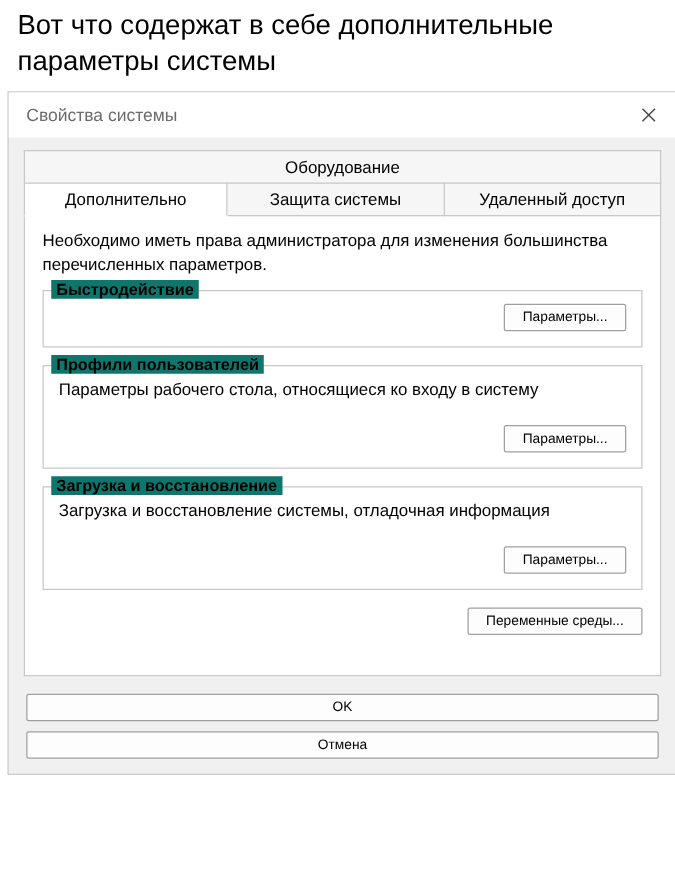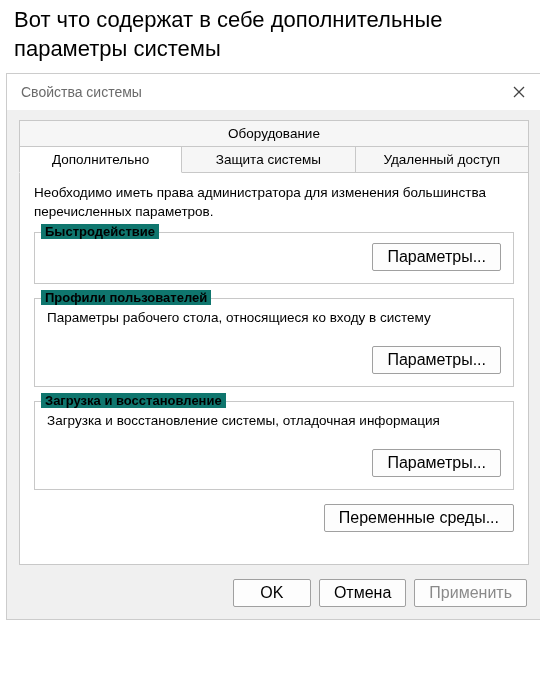--- a/index.html
+++ b/index.html
@@ -18,23 +18,23 @@
     .tab-row2 .tab.active { background: #fff; border-bottom: 1px solid #fff; position: relative; z-index: 2; }
     .tab-row2 .tab:nth-child(1) { flex: 0 0 32%; }
     .tab-row2 .tab:nth-child(2) { flex: 0 0 34%; }
     .tab-row2 .tab:nth-child(3) { flex: 0 0 34%; }
     .tab-panel { border: 1px solid #c8c8c8; border-top: none; background: #fff; padding: 12px 14px 14px 14px; margin-top: -1px; }
     .intro { font-size: 13.5px; line-height: 1.4; margin-bottom: 10px; }
     .groupbox { border: 1px solid #c8c8c8; padding: 10px 12px 12px 12px; margin-bottom: 14px; position: relative; }
     .group-legend { position: absolute; top: -9px; left: 6px; background: #0f766e; padding: 0 4px; font-size: 13px; font-weight: bold; }
     .group-desc { font-size: 13.5px; line-height: 1.4; margin-bottom: 18px; }
     .btn-row-right { display: flex; justify-content: flex-end; }
-    .btn { border: 1px solid #a0a0a0; background: #fdfdfd; padding: 4px 14px; font-size: 16px; cursor: pointer; border-radius: 2px; }
+    .btn { border: 1px solid #a0a0a0; background: #fdfdfd; padding: 4px 14px; font-size: 11px; cursor: pointer; border-radius: 2px; }
     .envvars-row { display: flex; justify-content: flex-end; margin-top: 4px; margin-bottom: 18px; }
-    .dialog-buttons { display: flex; justify-content: flex-end; gap: 8px; padding: 10px 14px 12px; }
+    .dialog-buttons { display: flex; justify-content: center; gap: 8px; padding: 10px 14px 12px; flex-direction: column; }
     .dialog-buttons .btn { min-width: 78px; text-align: center; }
     .btn.disabled { color: #8a8a8a; }
   </style>
 </head>
 <body>
 
 <div class="page-title">Вот что содержат в себе дополнительные параметры системы</div>
 
 <div class="window">
   <div class="titlebar">
@@ -85,15 +85,14 @@
 
       <div class="envvars-row">
         <button class="btn">Переменные среды...</button>
       </div>
     </div>
   </div>
 
   <div class="dialog-buttons">
     <button class="btn">OK</button>
     <button class="btn">Отмена</button>
-    <button class="btn disabled">Применить</button>
   </div>
 </div>
 
 </body></html>

